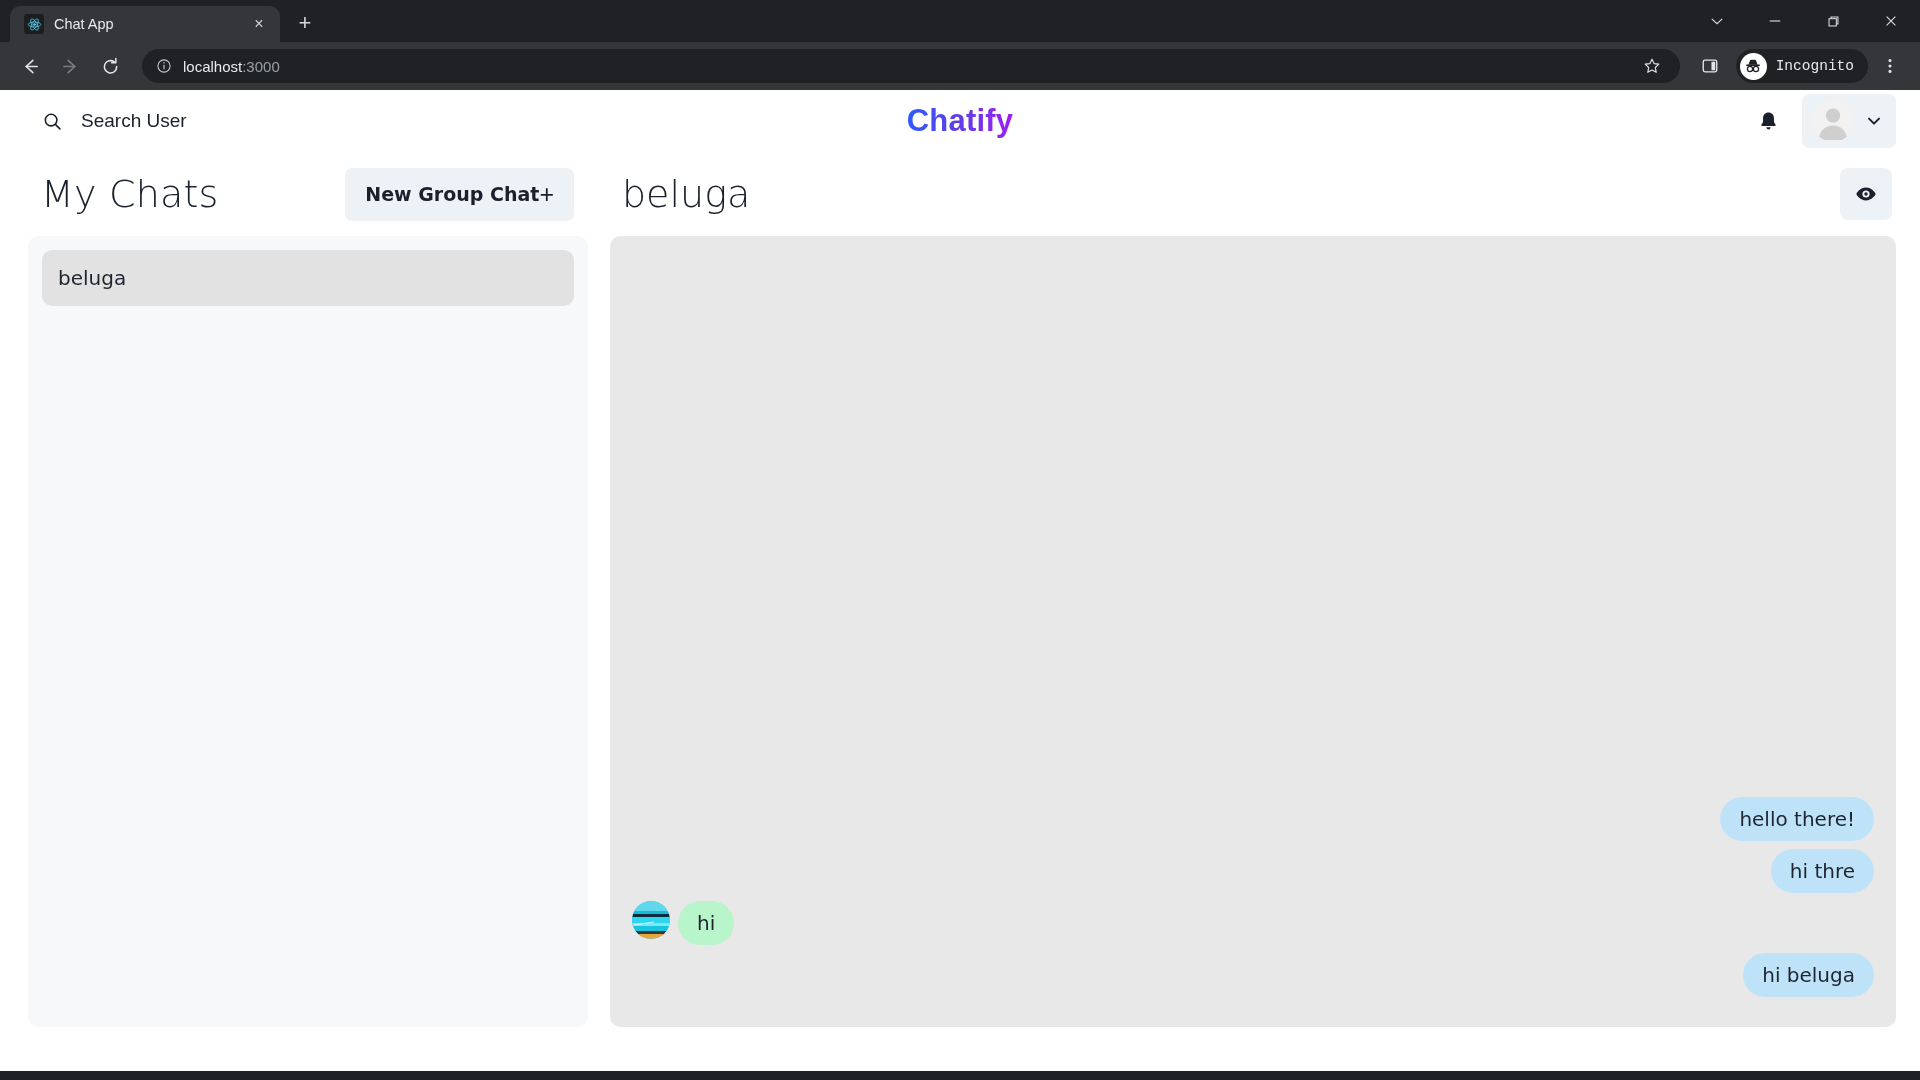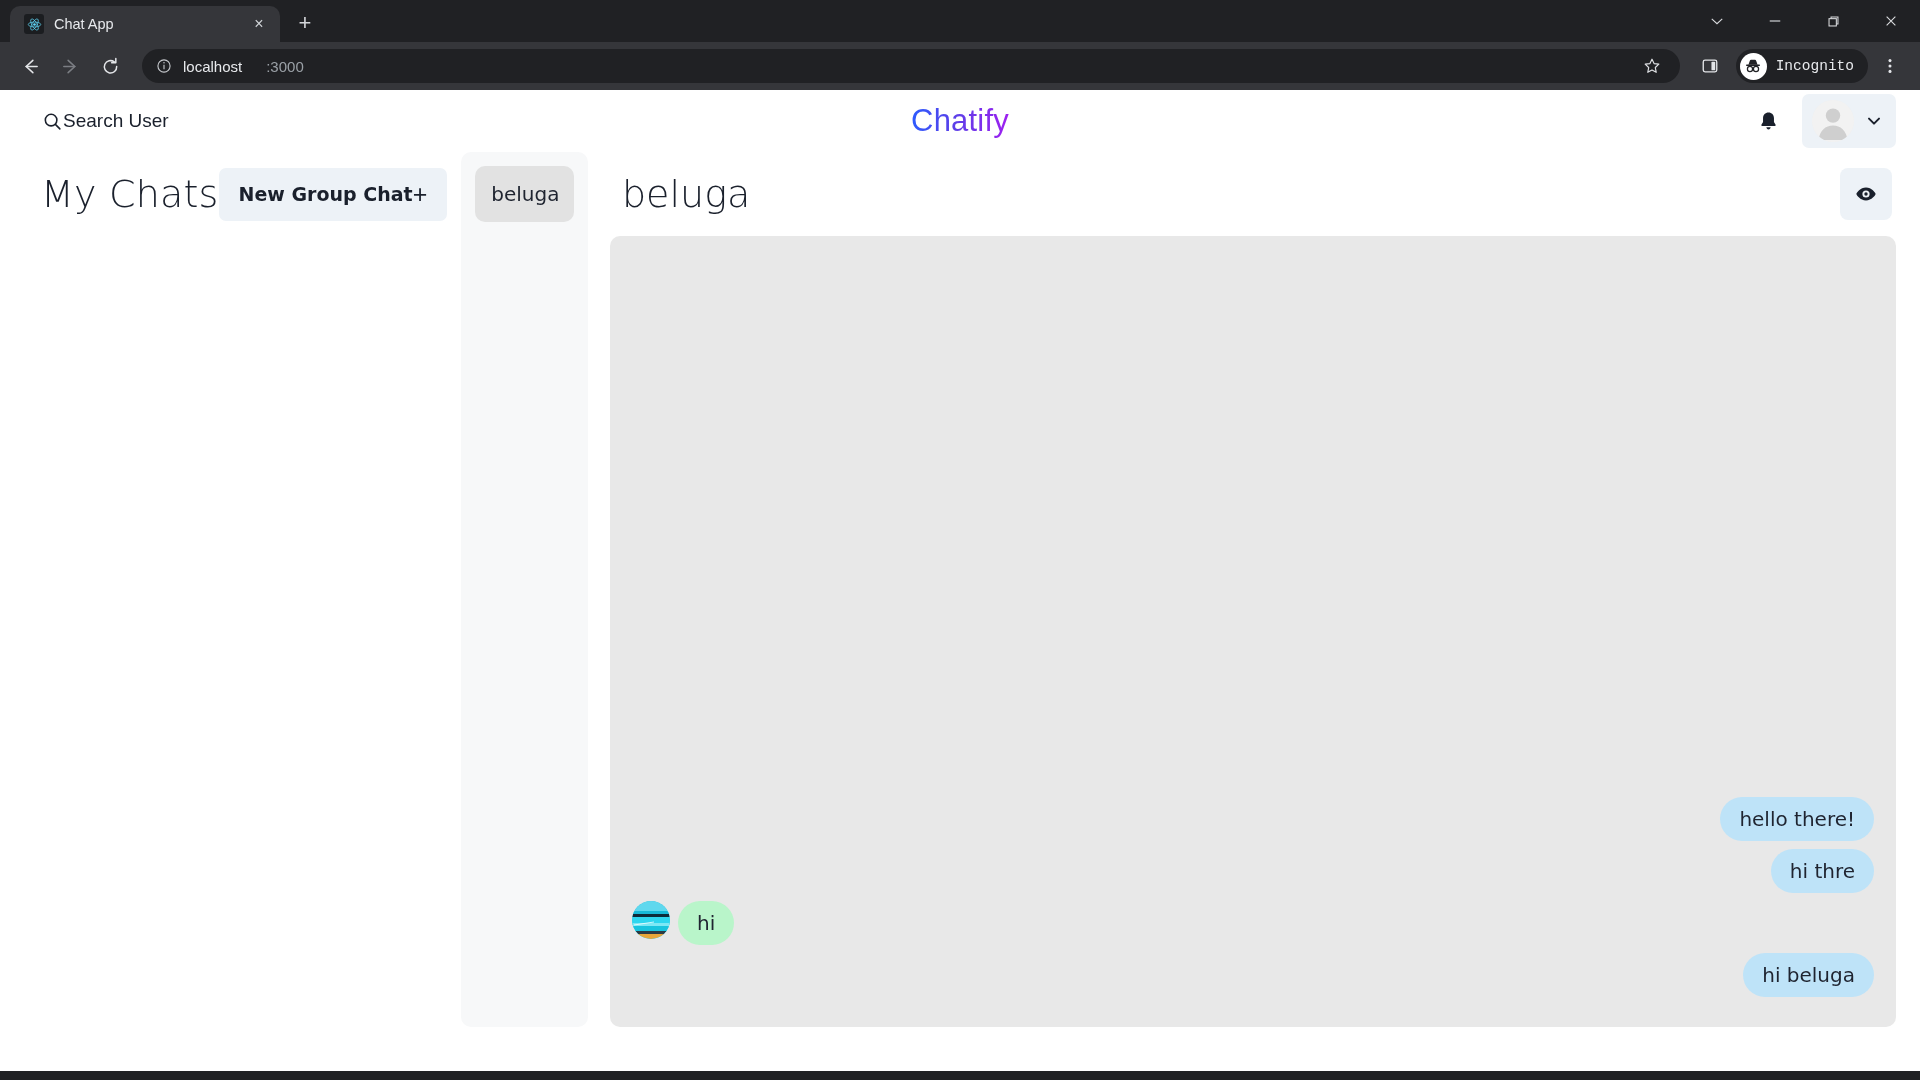--- a/index.html
+++ b/index.html
@@ -125,21 +125,21 @@
   }
 
   .omni-url {
     font-size: 15px;
     color: #e8eaed;
     white-space: nowrap;
     overflow: hidden;
     text-overflow: ellipsis;
   }
   .omni-url .host { color: #e8eaed; }
-  .omni-url .rest { color: #9aa0a6; margin-left: 24px; }
+  .omni-url .rest { color: #9aa0a6; }
 
   .omni-star {
     width: 28px; height: 28px;
     display: flex; align-items: center; justify-content: center;
     color: #e0e2e5;
     flex: none;
   }
 
   .tb-icon {
     width: 36px; height: 36px;
@@ -187,36 +187,37 @@
     display: flex;
     align-items: center;
     padding: 0 24px 0 30px;
     position: relative;
     background: #ffffff;
   }
 
   .search-user {
     display: flex;
     align-items: center;
+    gap: 18px;
     padding: 6px 12px;
     border-radius: 6px;
     color: #1a202c;
   }
   .search-user-label {
     font-size: 19px;
     color: #1a202c;
     font-weight: 400;
   }
 
   .brand {
     position: absolute;
     left: 50%;
     transform: translateX(-50%);
     font-size: 31px;
-    font-weight: 400;
+    font-weight: 700;
     letter-spacing: 0.2px;
     background: linear-gradient(95deg, #2b5cff 0%, #5b3fe8 45%, #a01ff0 100%);
     -webkit-background-clip: text;
     background-clip: text;
     -webkit-text-fill-color: transparent;
     color: #6c2bd9;
     text-align: center;
   }
 
   .header-right {
@@ -253,21 +254,21 @@
   .main {
     display: flex;
     gap: 22px;
     padding: 0 24px 0 28px;
     height: calc(100% - 62px);
   }
 
   .sidebar {
     width: 560px;
     display: flex;
-    flex-direction: row;
+    flex-direction: column;
     flex: none;
     padding-bottom: 53px;
   }
 
   .sidebar-head {
     height: 84px;
     display: flex;
     align-items: center;
     padding: 0 14px 0 13px;
   }

